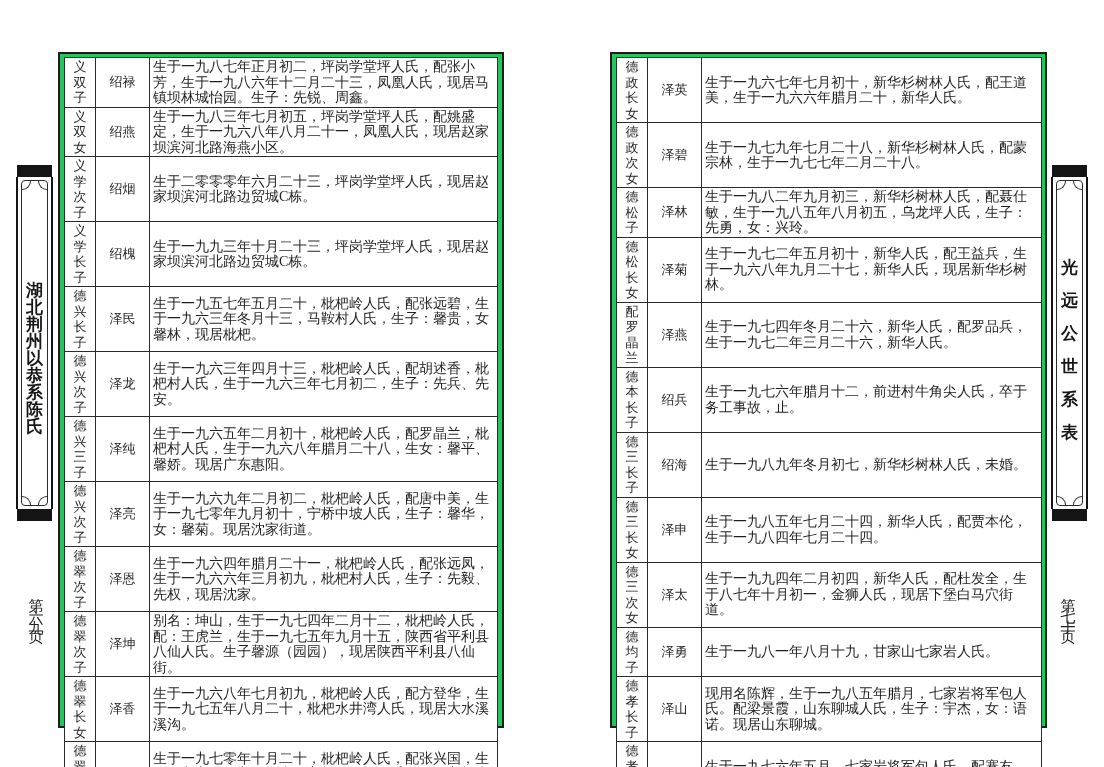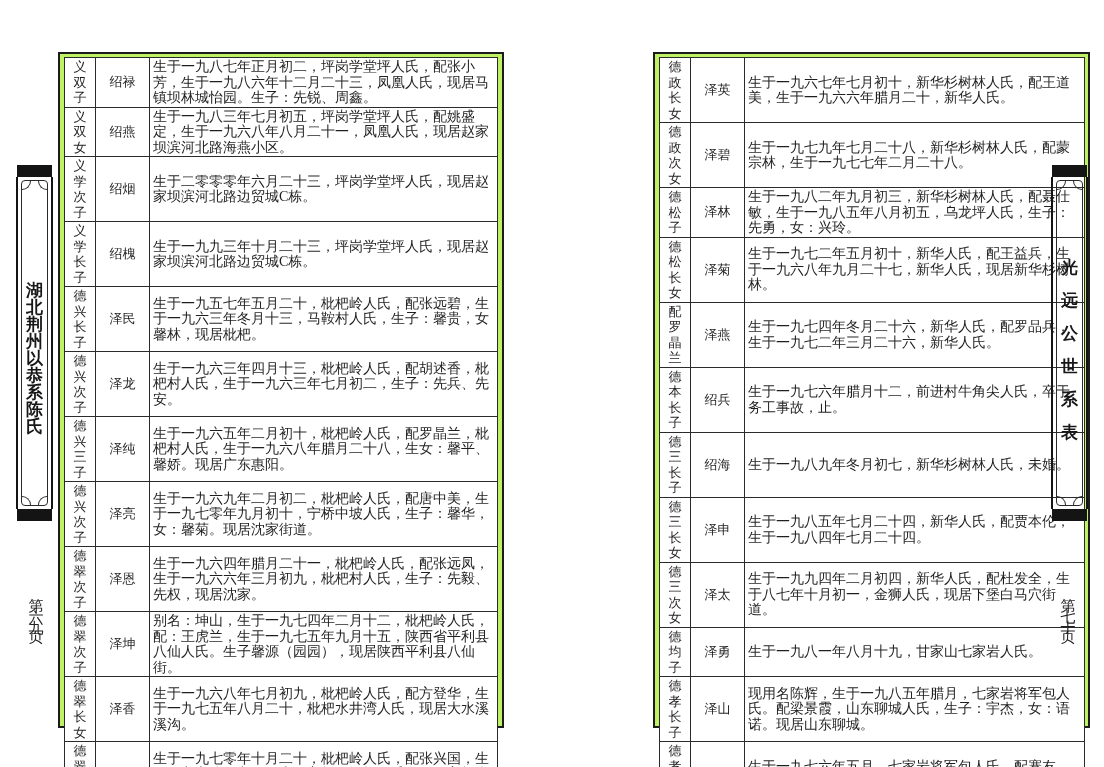--- a/index.html
+++ b/index.html
@@ -40,25 +40,25 @@
   .banner-right .banner-text{letter-spacing:33px;}
   .page-num{
     position:absolute;top:586px;
     writing-mode:vertical-rl;text-orientation:upright;
     font-size:15px;letter-spacing:11px;color:#222;
   }
   .page-num-left{left:26px;}
   .page-num-right{left:1058px;}
   
   .page-frame{
-    position:absolute;top:52px;height:676px;border:2px solid #1c1c1c;background:#bef264;
+    position:absolute;top:52px;height:676px;border:2px solid #1c1c1c;background:#22c55e;
     box-sizing:border-box;
   }
   .page-frame-left{left:58px;width:446px;}
-  .page-frame-right{left:610px;width:437px;margin-left:43px;}
+  .page-frame-right{left:610px;width:437px;}
   
   table.gen{
     border-collapse:collapse;table-layout:fixed;
     margin:3px 0 0 4px;
     background:#fff;
   }
   .page-frame-left table.gen{width:434px;}
   .page-frame-right table.gen{width:426px;}
   table.gen td{
     border:1px solid #2b2b2b;vertical-align:middle;

